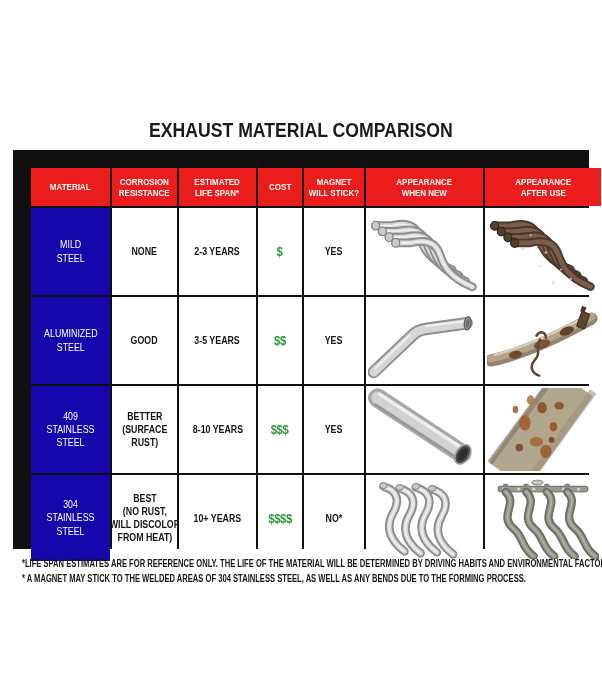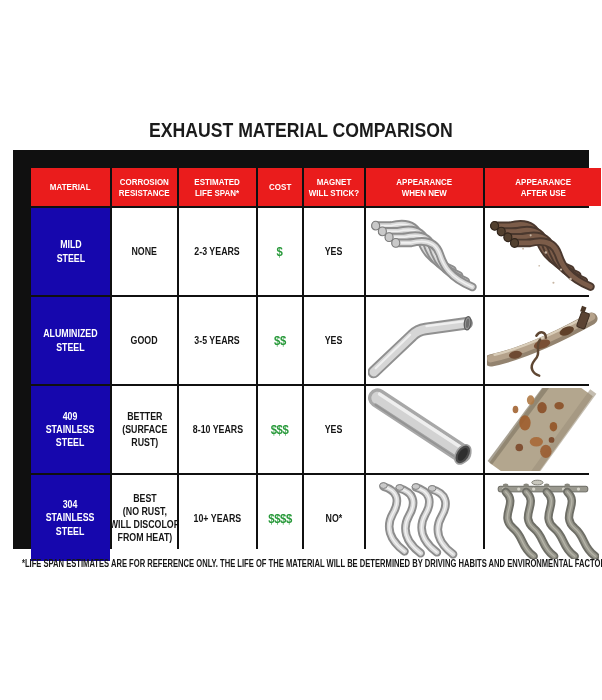--- a/index.html
+++ b/index.html
@@ -13,21 +13,21 @@
 
   .table{position:absolute;left:13px;top:150px;width:576px;height:399px;
          background:#101010;display:grid;box-sizing:border-box;
          grid-template-columns:79px 65px 77px 44px 60px 117px 116px;
          grid-template-rows:38px 87px 87px 87px 86px;
          gap:2px;padding:18px;}
   .row{display:contents;}
   .cell{background:#ffffff;display:flex;align-items:center;justify-content:center;
         text-align:center;overflow:hidden;}
   .head{background:#ea1c1c;color:#ffffff;font-weight:bold;font-size:9.5px;line-height:1.18;}
-  .mat{background:#1607ad;color:#ffffff;font-weight:bold;font-size:10.5px;line-height:1.25;}
+  .mat{background:#1607ad;color:#ffffff;font-weight:normal;font-size:10.5px;line-height:1.25;}
   .txt{color:#151515;font-weight:bold;font-size:10.5px;line-height:1.22;}
   .cost{color:#28993a;font-weight:bold;font-size:13.5px;letter-spacing:-0.5px;}
   .photo{padding:2px;}
   .photo svg{width:100%;height:100%;display:block;}
 
   .notes{position:absolute;left:22px;top:556px;width:566px;}
   .note{font-size:10px;font-weight:bold;color:#161616;line-height:15px;}
 </style>
 </head>
 <body>
@@ -337,15 +337,16 @@
           </g>
           <ellipse cx="54" cy="5" rx="6" ry="2.5" fill="#c9c8be" stroke="#7a796f" stroke-width="1"></ellipse>
         </svg>
       </div>
     </div>
 
   </div>
 
   <div class="notes">
     <div class="note"><span class="condL">*LIFE SPAN ESTIMATES ARE FOR REFERENCE ONLY. THE LIFE OF THE MATERIAL WILL BE DETERMINED BY DRIVING HABITS AND ENVIRONMENTAL FACTORS.</span></div>
+    <div class="note"><span class="condL">* A MAGNET MAY STICK TO THE WELDED AREAS OF 304 STAINLESS STEEL, AS WELL AS ANY BENDS DUE TO THE FORMING PROCESS.</span></div>
   </div>
 
 </div>
 
 </body></html>

